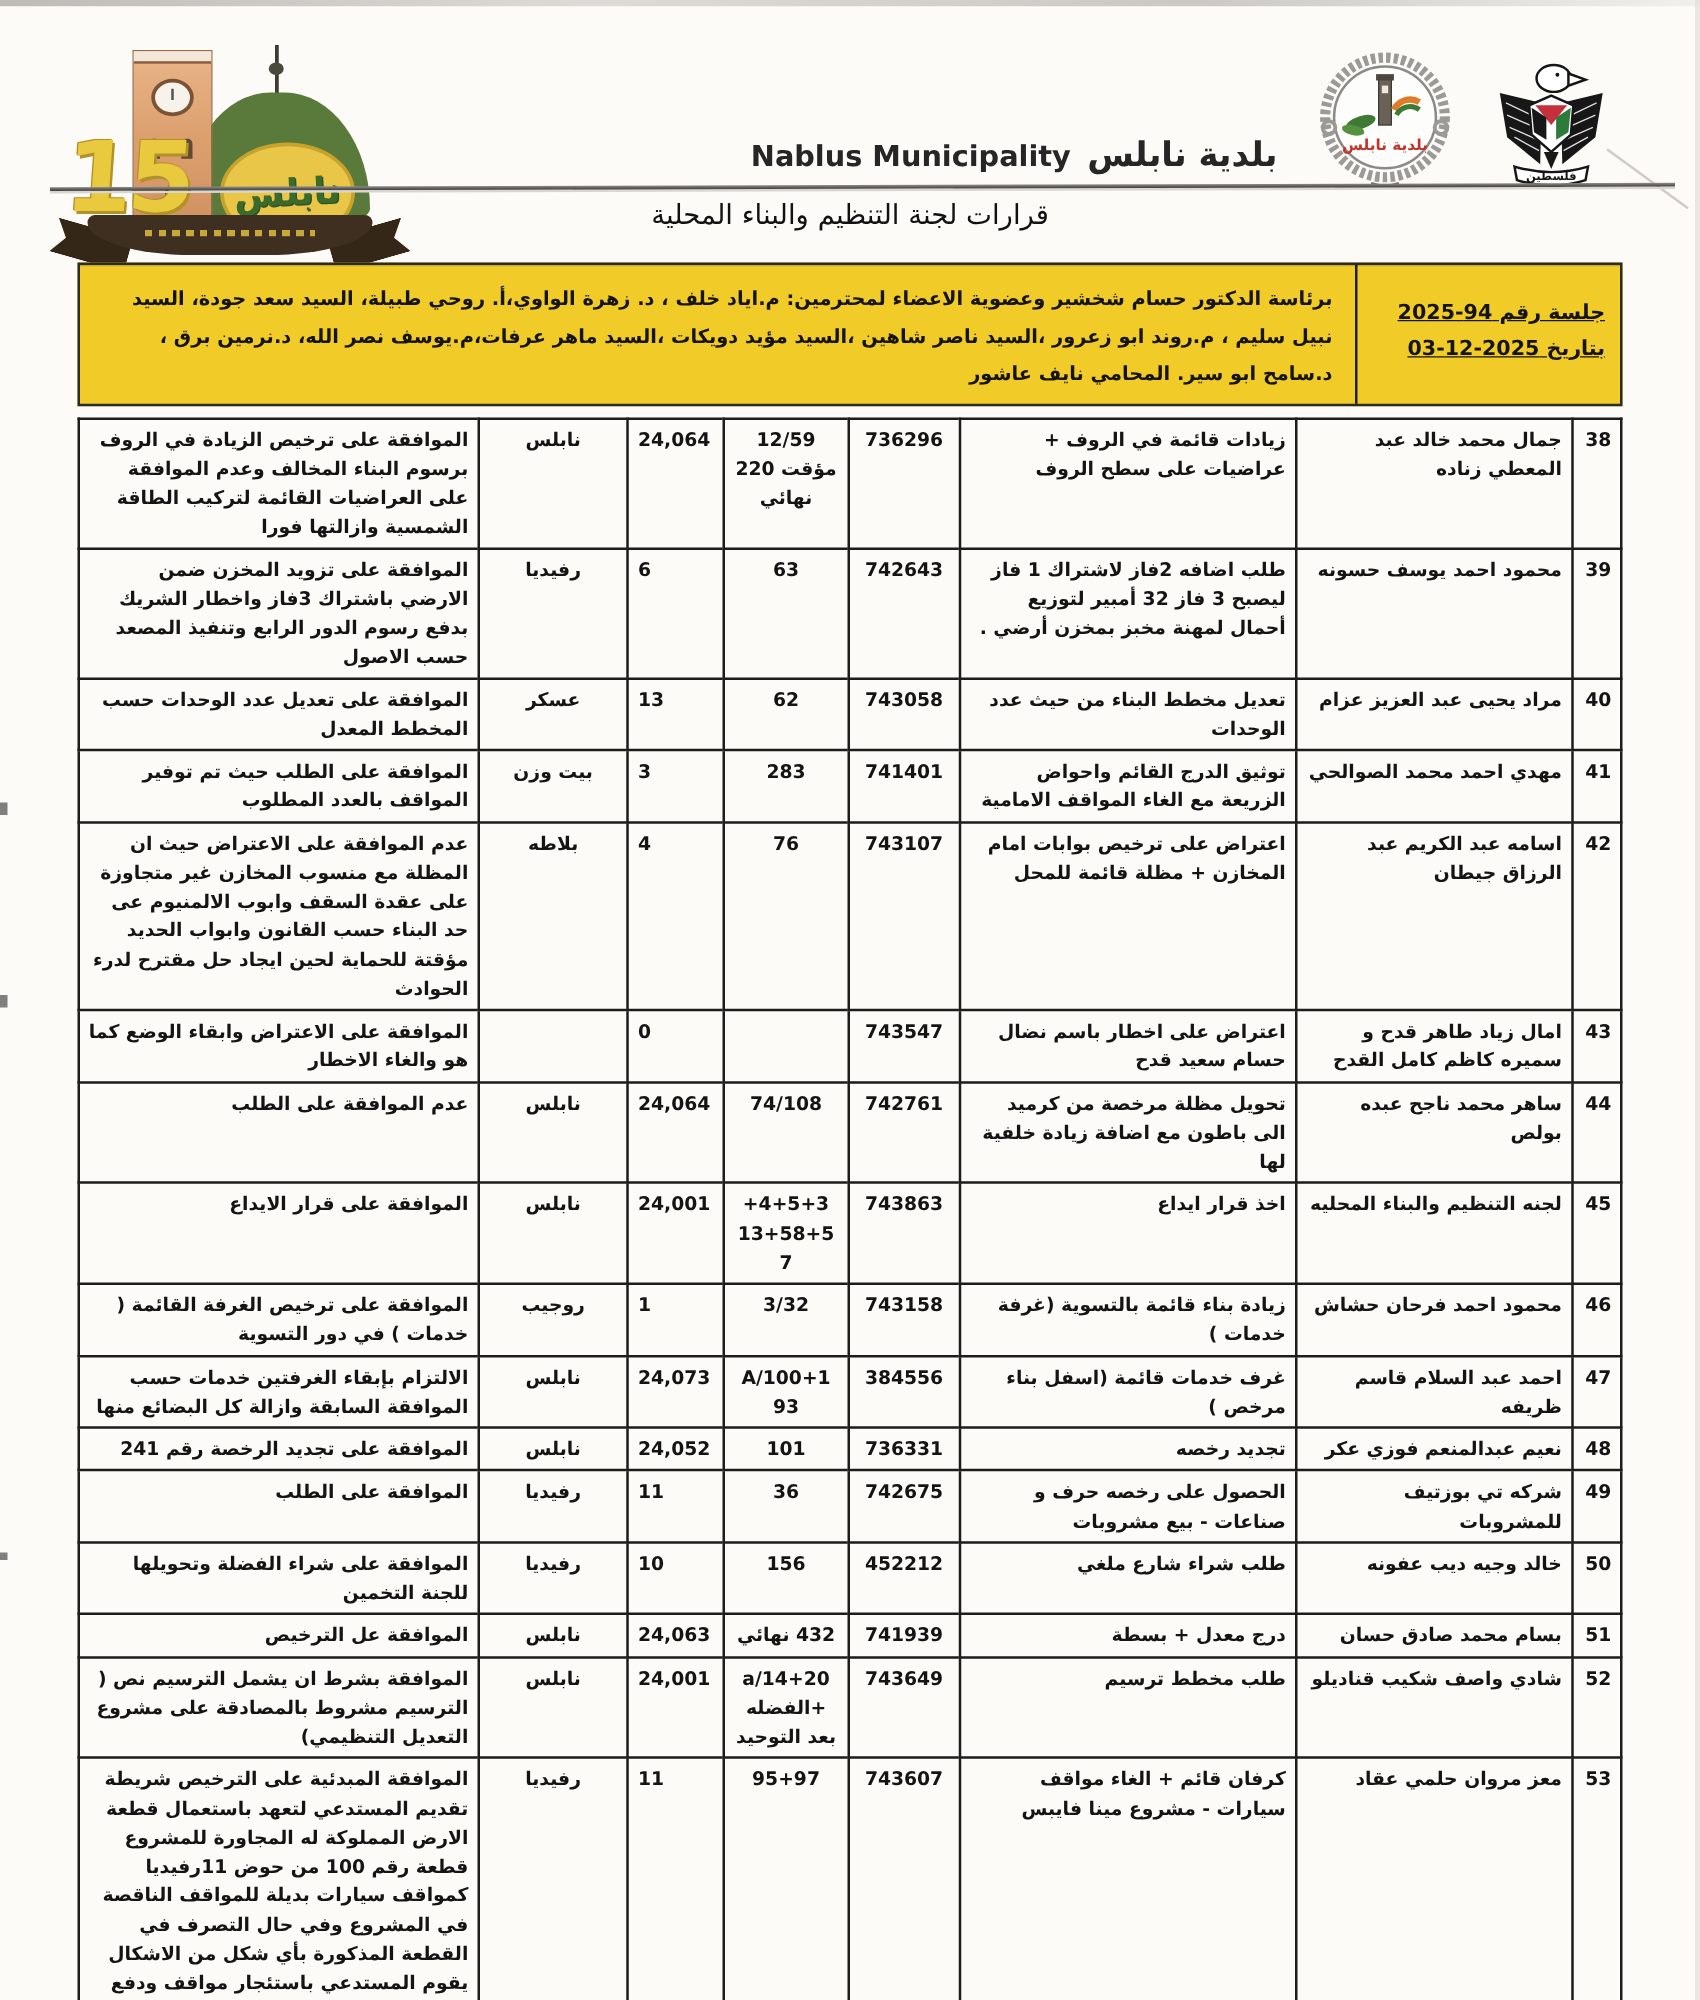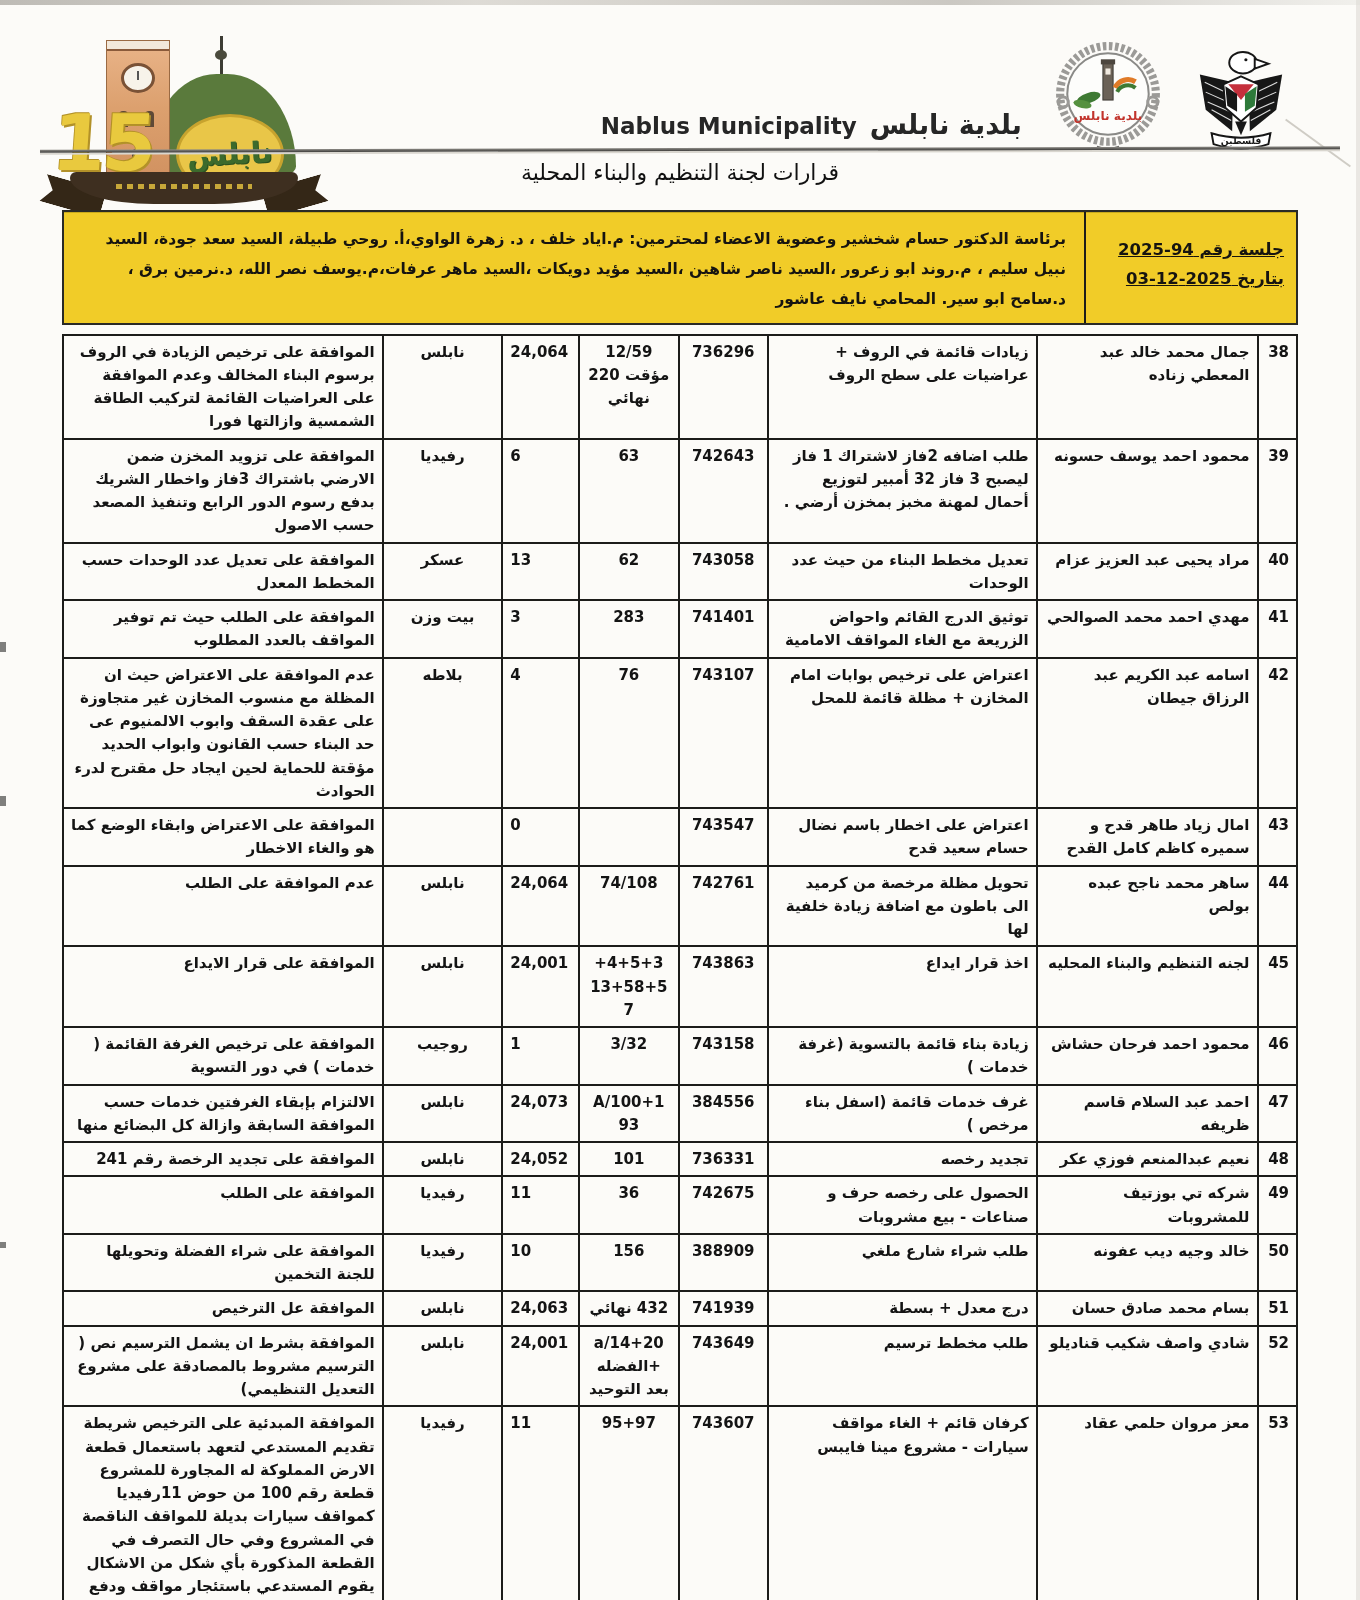--- a/index.html
+++ b/index.html
@@ -313,21 +313,21 @@
       <td class="c-parcel">36</td>
       <td class="c-block">11</td>
       <td class="c-loc">رفيديا</td>
       <td class="c-decision">الموافقة على الطلب</td>
     </tr>
 
     <tr>
       <td class="c-num">50</td>
       <td class="c-name">خالد وجيه ديب عفونه</td>
       <td class="c-desc">طلب شراء شارع ملغي</td>
-      <td class="c-file">388909</td>
+      <td class="c-file">452212</td>
       <td class="c-parcel">156</td>
       <td class="c-block">10</td>
       <td class="c-loc">رفيديا</td>
       <td class="c-decision">الموافقة على شراء الفضلة وتحويلها للجنة التخمين</td>
     </tr>
 
     <tr>
       <td class="c-num">51</td>
       <td class="c-name">بسام محمد صادق حسان</td>
       <td class="c-desc">درج معدل + بسطة</td>

